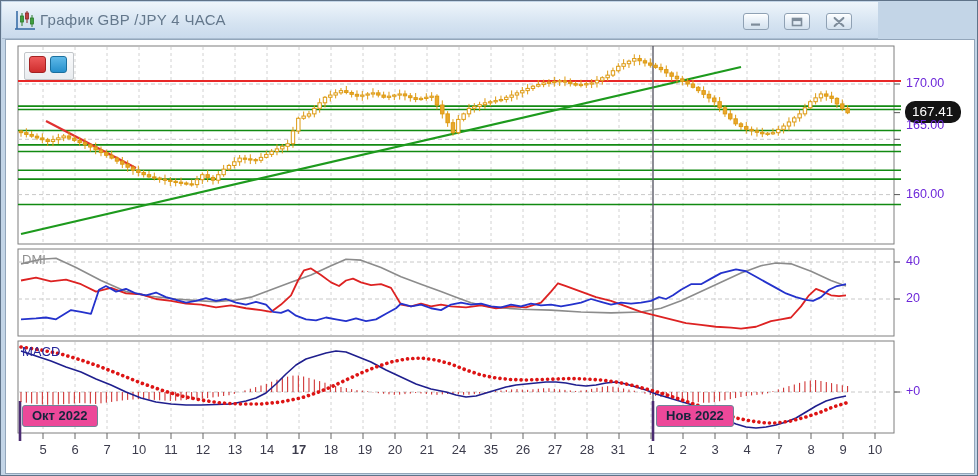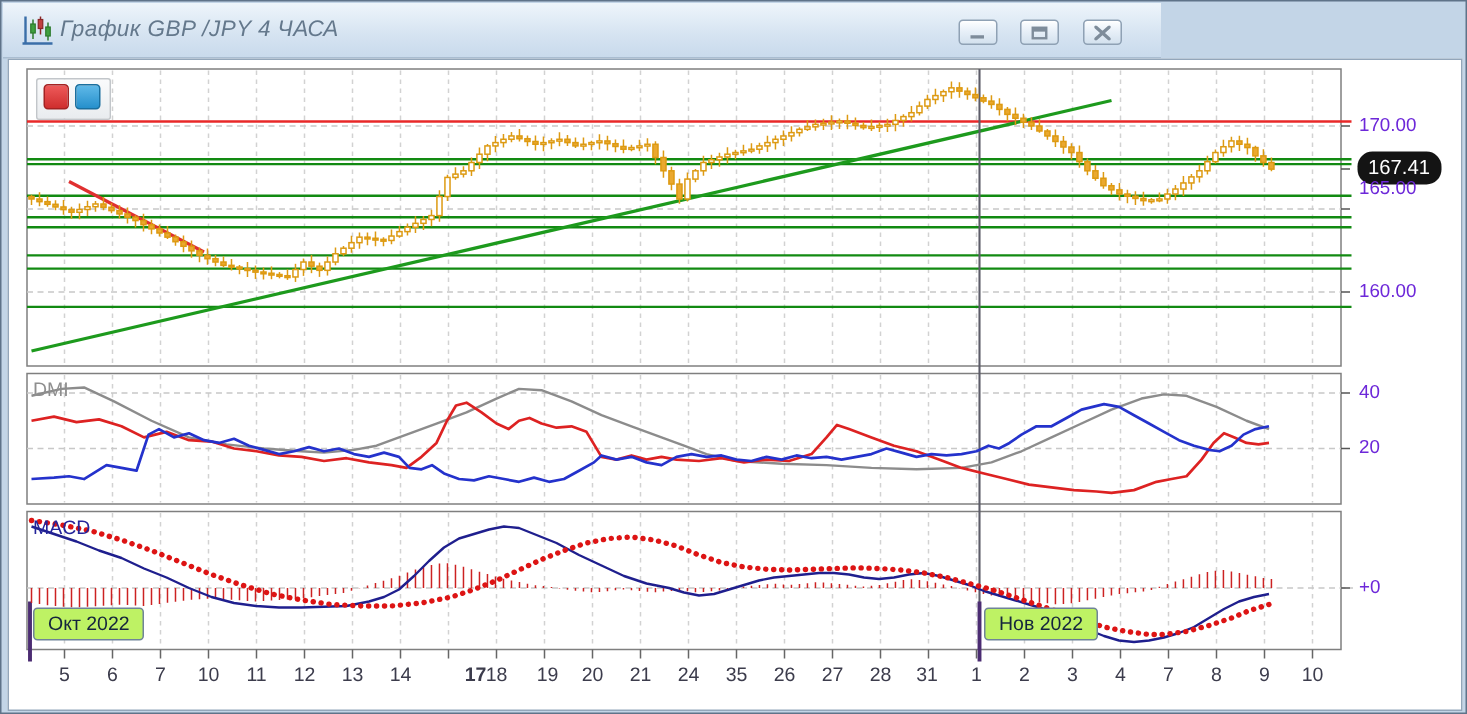--- a/index.html
+++ b/index.html
@@ -1,29 +1,29 @@
 <!DOCTYPE html>
 <html><head>
 <meta charset="utf-8">
 <style>
   html,body{margin:0;padding:0;background:#9fb0c4;font-family:"Liberation Sans",sans-serif;}
   #win{position:relative;width:978px;height:476px;background:#c3d5e7;border:1px solid #5f7389;box-sizing:border-box;overflow:hidden;}
-  #titlebar{position:absolute;left:1px;top:1px;width:772px;height:36px;
-    background:linear-gradient(#eef5fb,#d5e3f1 60%,#c9daec);border-bottom:1px solid #aabdd1;font-style:italic;}
+  #titlebar{position:absolute;left:1px;top:1px;width:876px;height:36px;
+    background:linear-gradient(#eef5fb,#d5e3f1 60%,#c9daec);border-bottom:1px solid #aabdd1;}
   #title-text{position:absolute;left:38px;top:9px;font-size:15px;color:#64788c;letter-spacing:.3px;}
   .winbtn{position:absolute;top:11px;width:26px;height:17px;border:1px solid #8fa1b4;border-radius:3px;
     background:linear-gradient(#fdfeff,#e8f0f8 45%,#d3e1ee);box-shadow:0 1px 0 rgba(255,255,255,.8) inset;padding:0;cursor:pointer;}
   .winbtn svg{position:absolute;left:50%;top:50%;transform:translate(-50%,-50%);}
   #client{position:absolute;left:4px;top:38px;width:968px;height:433px;background:#ffffff;border:1px solid #93a6ba;}
   #chart-svg{position:absolute;left:0;top:0;pointer-events:none;}
   .lbl{position:absolute;pointer-events:none;white-space:nowrap;}
   #dmi-label{color:#8f8f8f;font-size:13px;}
   #macd-label{color:#24249a;font-size:13px;}
-  .month-label{background:#bef264;border:1px solid #6f8498;border-radius:3px;color:#15253d;
-    font-size:13px;font-weight:normal;padding:2px 9px 3px 9px;}
+  .month-label{background:#ec4899;border:1px solid #6f8498;border-radius:3px;color:#15253d;
+    font-size:13px;font-weight:bold;padding:2px 9px 3px 9px;}
   .price-lbl,.ind-lbl{font-size:12.5px;color:#6d28d9;}
   .date-lbl{font-size:13px;color:#3c3c4c;transform:translateX(-50%);}
   #cur-price{background:#141414;color:#ffffff;font-size:13.5px;padding:3px 8px 4px 7px;}
   .sq-btn{position:absolute;width:17px;height:17px;border-radius:3px;padding:0;cursor:pointer;}
   #toolbar-panel{position:absolute;background:linear-gradient(#fafbfc,#e9ecef);border:1px solid #c2c6ca;border-radius:2px;}
 </style>
 </head>
 <body>
 
 <div id="win">
@@ -697,21 +697,21 @@
       <div class="lbl ind-lbl" style="left: 905px; top: 290px;">20</div>
       <div class="lbl ind-lbl" style="left: 905px; top: 383px;">+0</div>
       <div class="lbl date-lbl" style="left: 42px; top: 441px;">5</div>
       <div class="lbl date-lbl" style="left: 74px; top: 441px;">6</div>
       <div class="lbl date-lbl" style="left: 106px; top: 441px;">7</div>
       <div class="lbl date-lbl" style="left: 138px; top: 441px;">10</div>
       <div class="lbl date-lbl" style="left: 170px; top: 441px;">11</div>
       <div class="lbl date-lbl" style="left: 202px; top: 441px;">12</div>
       <div class="lbl date-lbl" style="left: 234px; top: 441px;">13</div>
       <div class="lbl date-lbl" style="left: 266px; top: 441px;">14</div>
-      <div class="lbl date-lbl" style="left: 316px; top: 441px; font-weight: bold;">17</div>
+      <div class="lbl date-lbl" style="left: 298px; top: 441px; font-weight: bold;">17</div>
       <div class="lbl date-lbl" style="left: 330px; top: 441px;">18</div>
       <div class="lbl date-lbl" style="left: 364px; top: 441px;">19</div>
       <div class="lbl date-lbl" style="left: 394px; top: 441px;">20</div>
       <div class="lbl date-lbl" style="left: 426px; top: 441px;">21</div>
       <div class="lbl date-lbl" style="left: 458px; top: 441px;">24</div>
       <div class="lbl date-lbl" style="left: 490px; top: 441px;">35</div>
       <div class="lbl date-lbl" style="left: 522px; top: 441px;">26</div>
       <div class="lbl date-lbl" style="left: 554px; top: 441px;">27</div>
       <div class="lbl date-lbl" style="left: 586px; top: 441px;">28</div>
       <div class="lbl date-lbl" style="left: 617px; top: 441px;">31</div>

